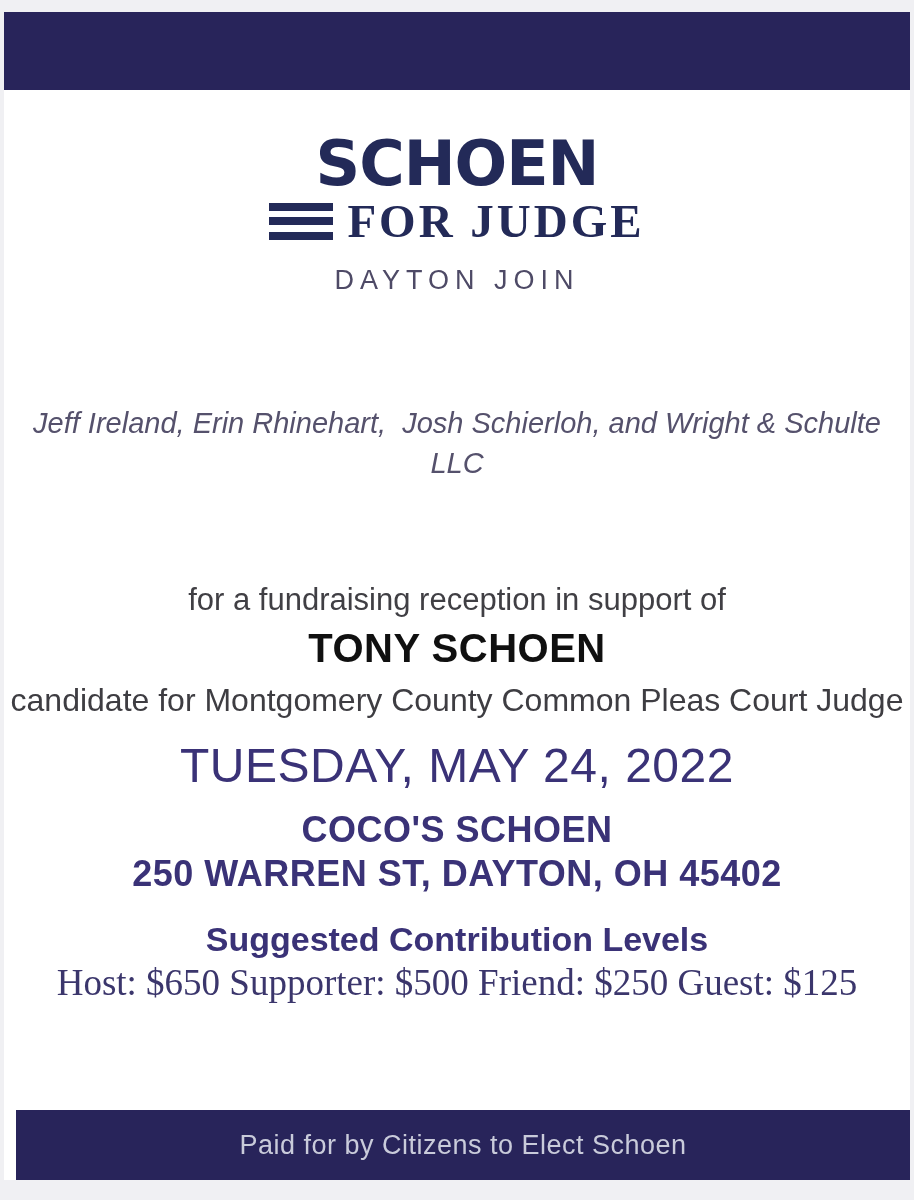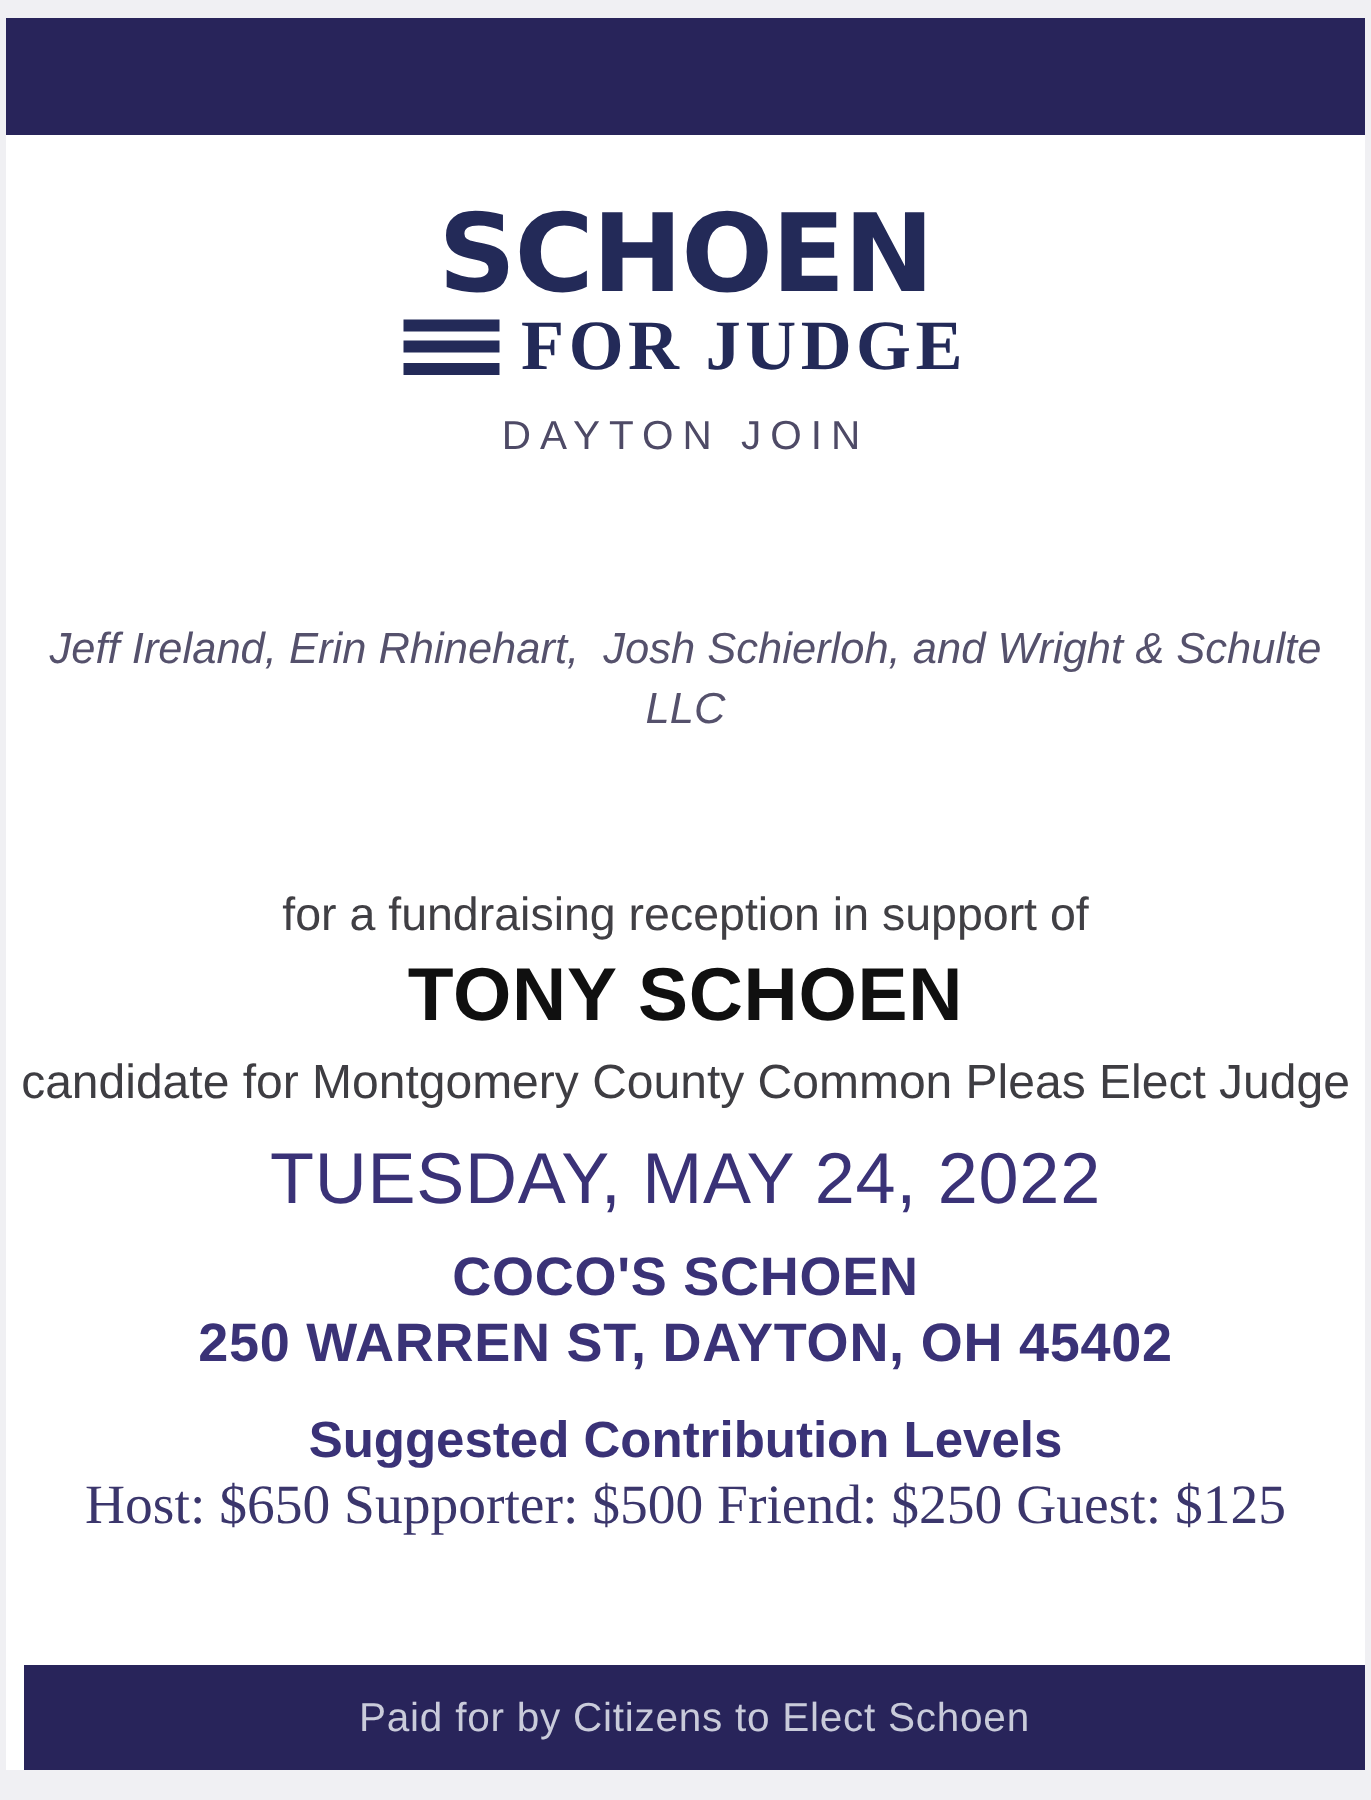--- a/index.html
+++ b/index.html
@@ -33,21 +33,21 @@
   .footer-band .disclaimer {
     color: #c9cbda;
     font-size: 27px;
     letter-spacing: 0.5px;
   }
   
   .logo-wordmark {
     margin-top: 43px;
     font-family: "DejaVu Sans", sans-serif;
     font-weight: bold;
-    font-size: 72px;
+    font-size: 62px;
     line-height: 1.0;
     letter-spacing: -1px;
     color: #232a58;
   }
   .logo-tagline-row {
     margin-top: 2px;
     display: flex;
     align-items: center;
     justify-content: center;
     height: 48px;
@@ -87,21 +87,21 @@
     color: #55516c;
     white-space: pre-wrap;
   }
   .purpose {
     margin-top: 19px;
     font-size: 31px;
     color: #403f44;
   }
   .candidate-name {
     margin-top: 9px;
-    font-size: 50px;
+    font-size: 40px;
     font-weight: bold;
     letter-spacing: 0.5px;
     color: #101010;
     line-height: 1.05;
   }
   .candidate-title {
     margin-top: 13px;
     font-size: 32px;
     color: #3e3d42;
   }
@@ -156,21 +156,21 @@
   <div class="please-join">DAYTON JOIN</div>
 
   <div class="hosts">
     <div>Jeff Ireland, Erin Rhinehart,  Josh Schierloh, and Wright &amp; Schulte LLC</div>
   </div>
 
   <div class="purpose">for a fundraising reception in support of</div>
 
   <div class="candidate-name">TONY SCHOEN</div>
 
-  <div class="candidate-title">candidate for Montgomery County Common Pleas Elect Judge</div>
+  <div class="candidate-title">candidate for Montgomery County Common Pleas Court Judge</div>
 
   <div class="event-block">
     <div>TUESDAY, MAY 24, 2022</div>
   </div>
 
   <div class="venue-block">
     <div>COCO'S SCHOEN</div>
     <div>250 WARREN ST, DAYTON, OH 45402</div>
   </div>
 

